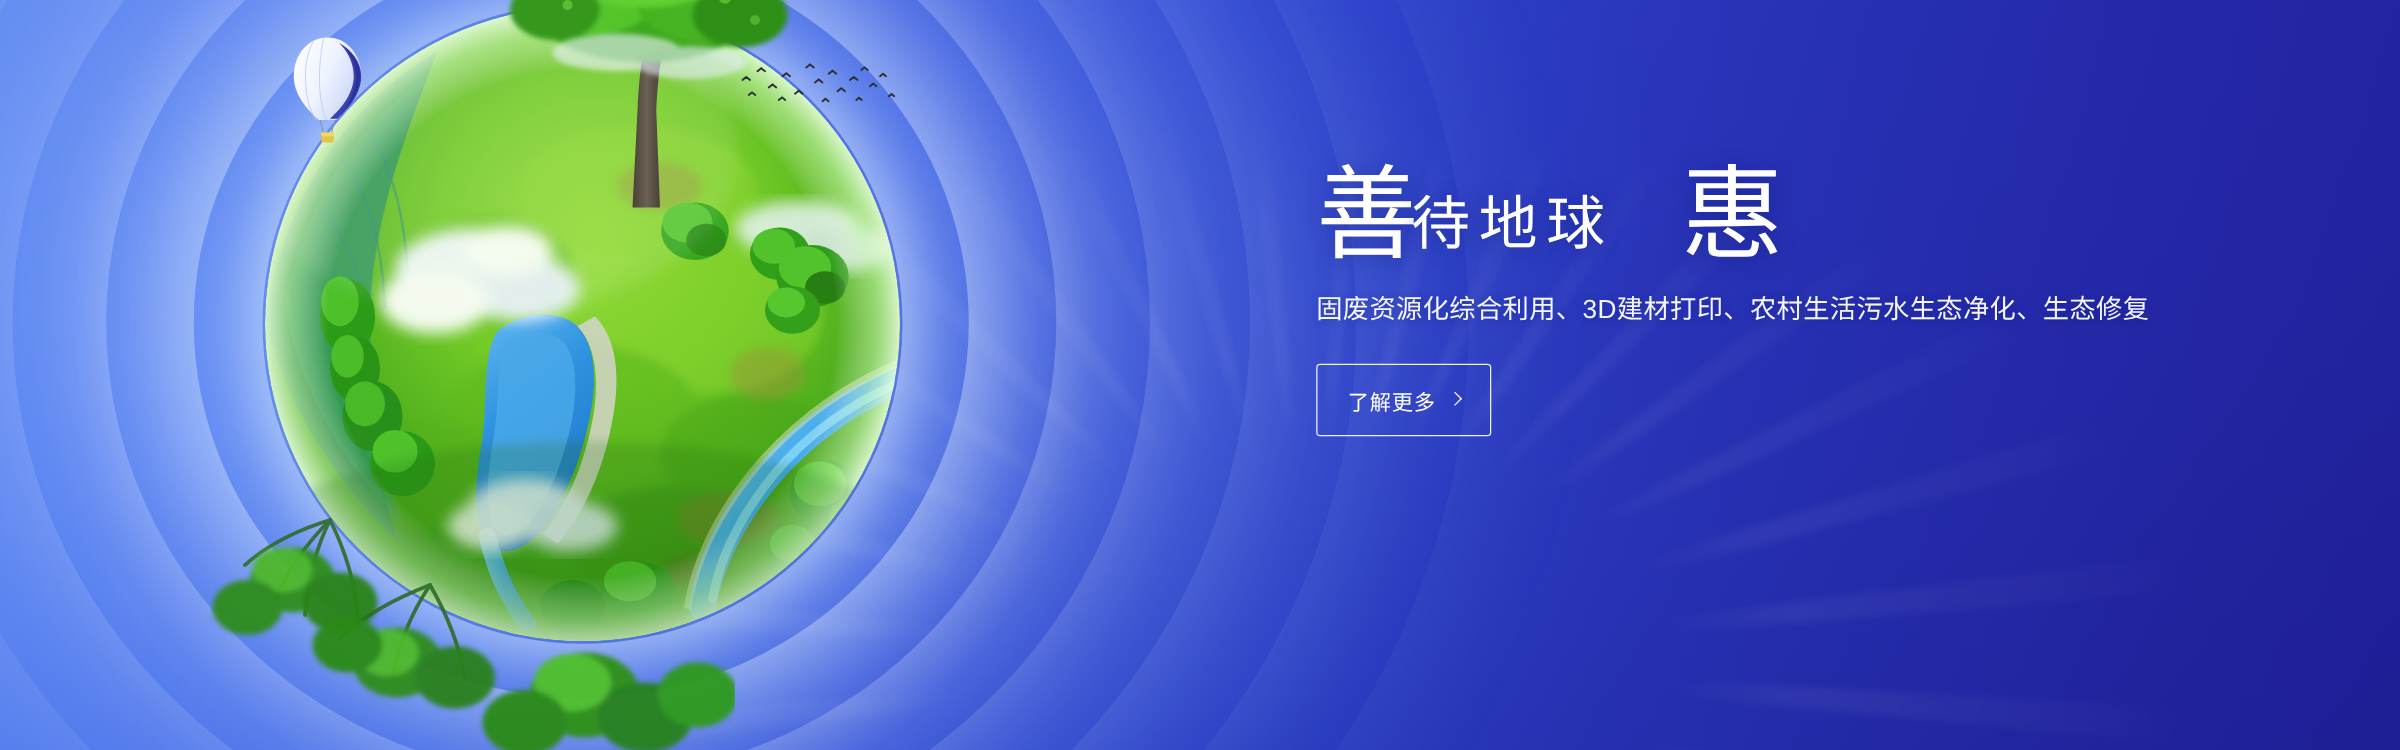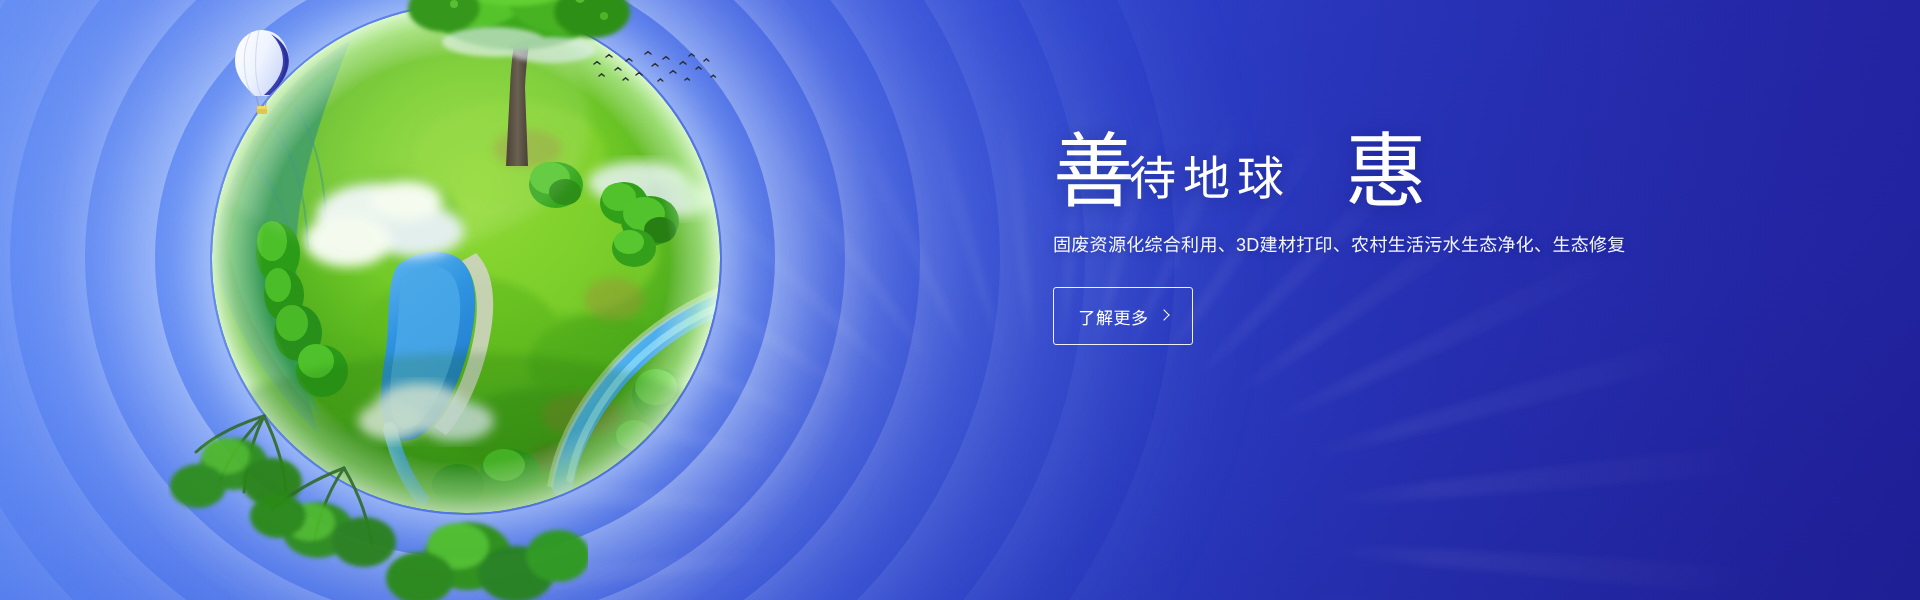--- a/index.html
+++ b/index.html
@@ -182,21 +182,21 @@
     font-size: 30px;
     font-weight: 400;
     letter-spacing: 8.5px;
     white-space: nowrap;
     text-shadow: 0 1px 10px rgba(10,20,90,0.32);
   }
 
   .detail {
     margin-top: 22px;
     color: #f3f6ff;
-    font-size: 18px;
+    font-size: 21px;
     font-weight: 400;
     letter-spacing: 0.3px;
     white-space: nowrap;
     text-shadow: 0 1px 8px rgba(10,20,90,0.30);
   }
 
   .cta {
     margin-top: 31px;
     display: inline-flex;
     align-items: center;

